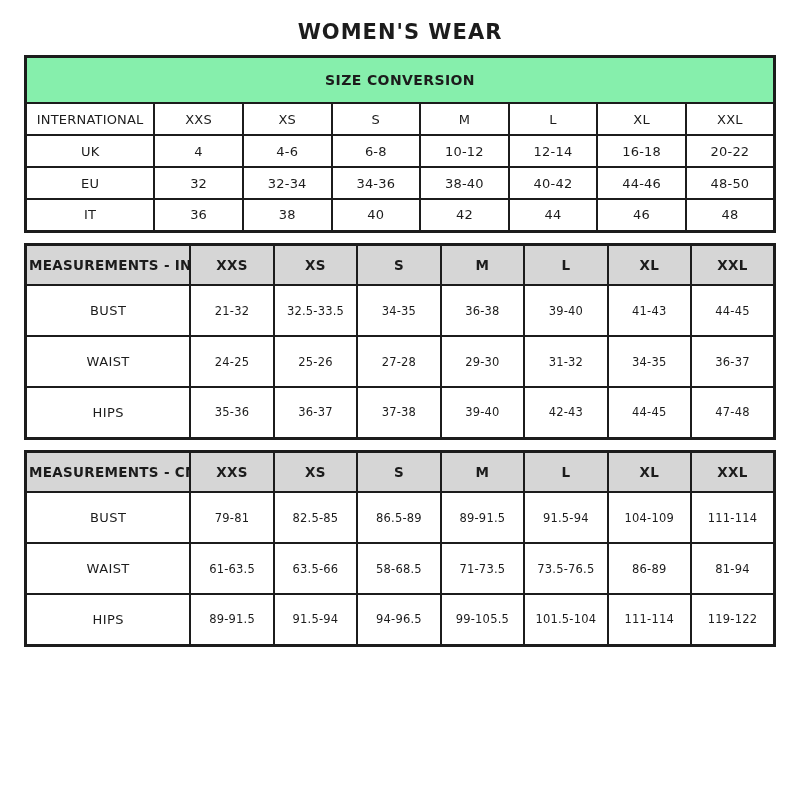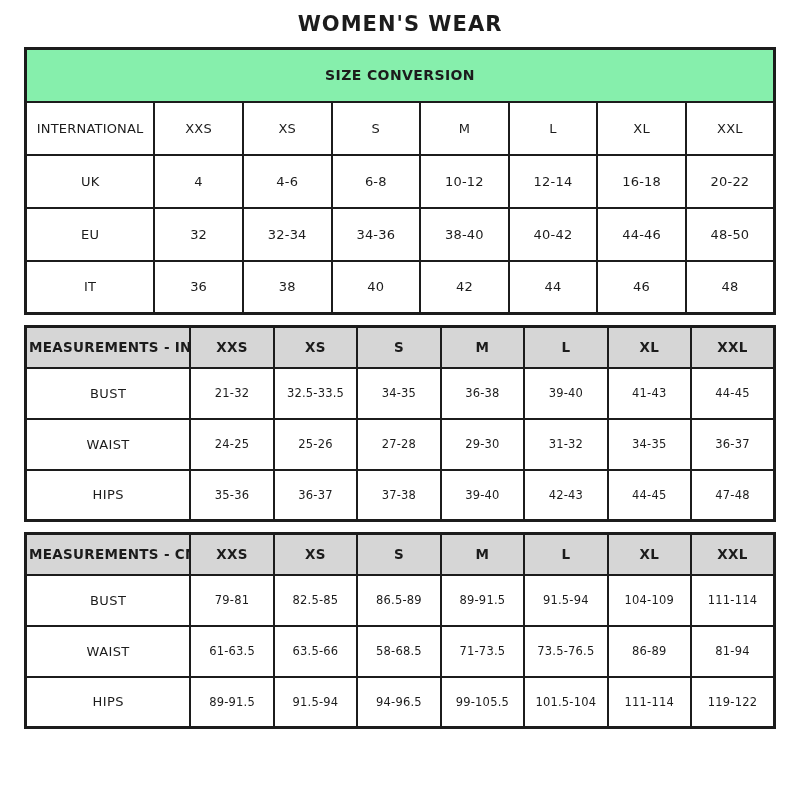--- a/index.html
+++ b/index.html
@@ -8,21 +8,21 @@
     background: #ffffff;
     width: 800px;
     font-family: "DejaVu Sans", "Liberation Sans", sans-serif;
     color: #1c1c1c;
     -webkit-font-smoothing: antialiased;
   }
   .page {
     width: 800px;
     height: 800px;
     box-sizing: border-box;
-    padding-top: 8px;
+    padding-top: 16px;
   }
   .page-title {
     text-align: center;
     font-size: 21px;
     font-weight: 700;
     letter-spacing: 1px;
     margin: 4px 0 11px 0;
     color: #1c1c1c;
   }
   .chart-wrap {
@@ -38,21 +38,21 @@
   }
   td {
     border: 2px solid #1c1c1c;
     text-align: center;
     vertical-align: middle;
     padding: 0 2px;
     overflow: hidden;
     white-space: nowrap;
   }
   
-  .t-conv tr { height: 53px; }
+  .t-conv tr { height: 32px; }
   .t-conv td { font-size: 13px; letter-spacing: 0.2px; }
   .t-conv .section-hdr {
     background: #86efac;
     font-weight: 700;
     font-size: 14px;
     letter-spacing: 0.4px;
     height: 44px;
   }
   .t-conv col.c-label { width: 17.2%; }
   .t-conv col.c-size  { width: 11.83%; }

